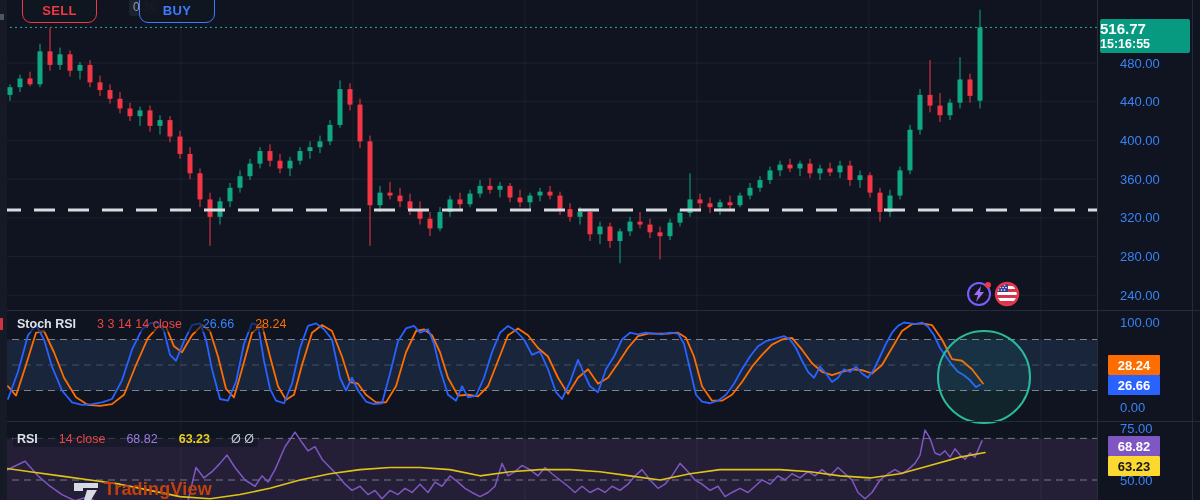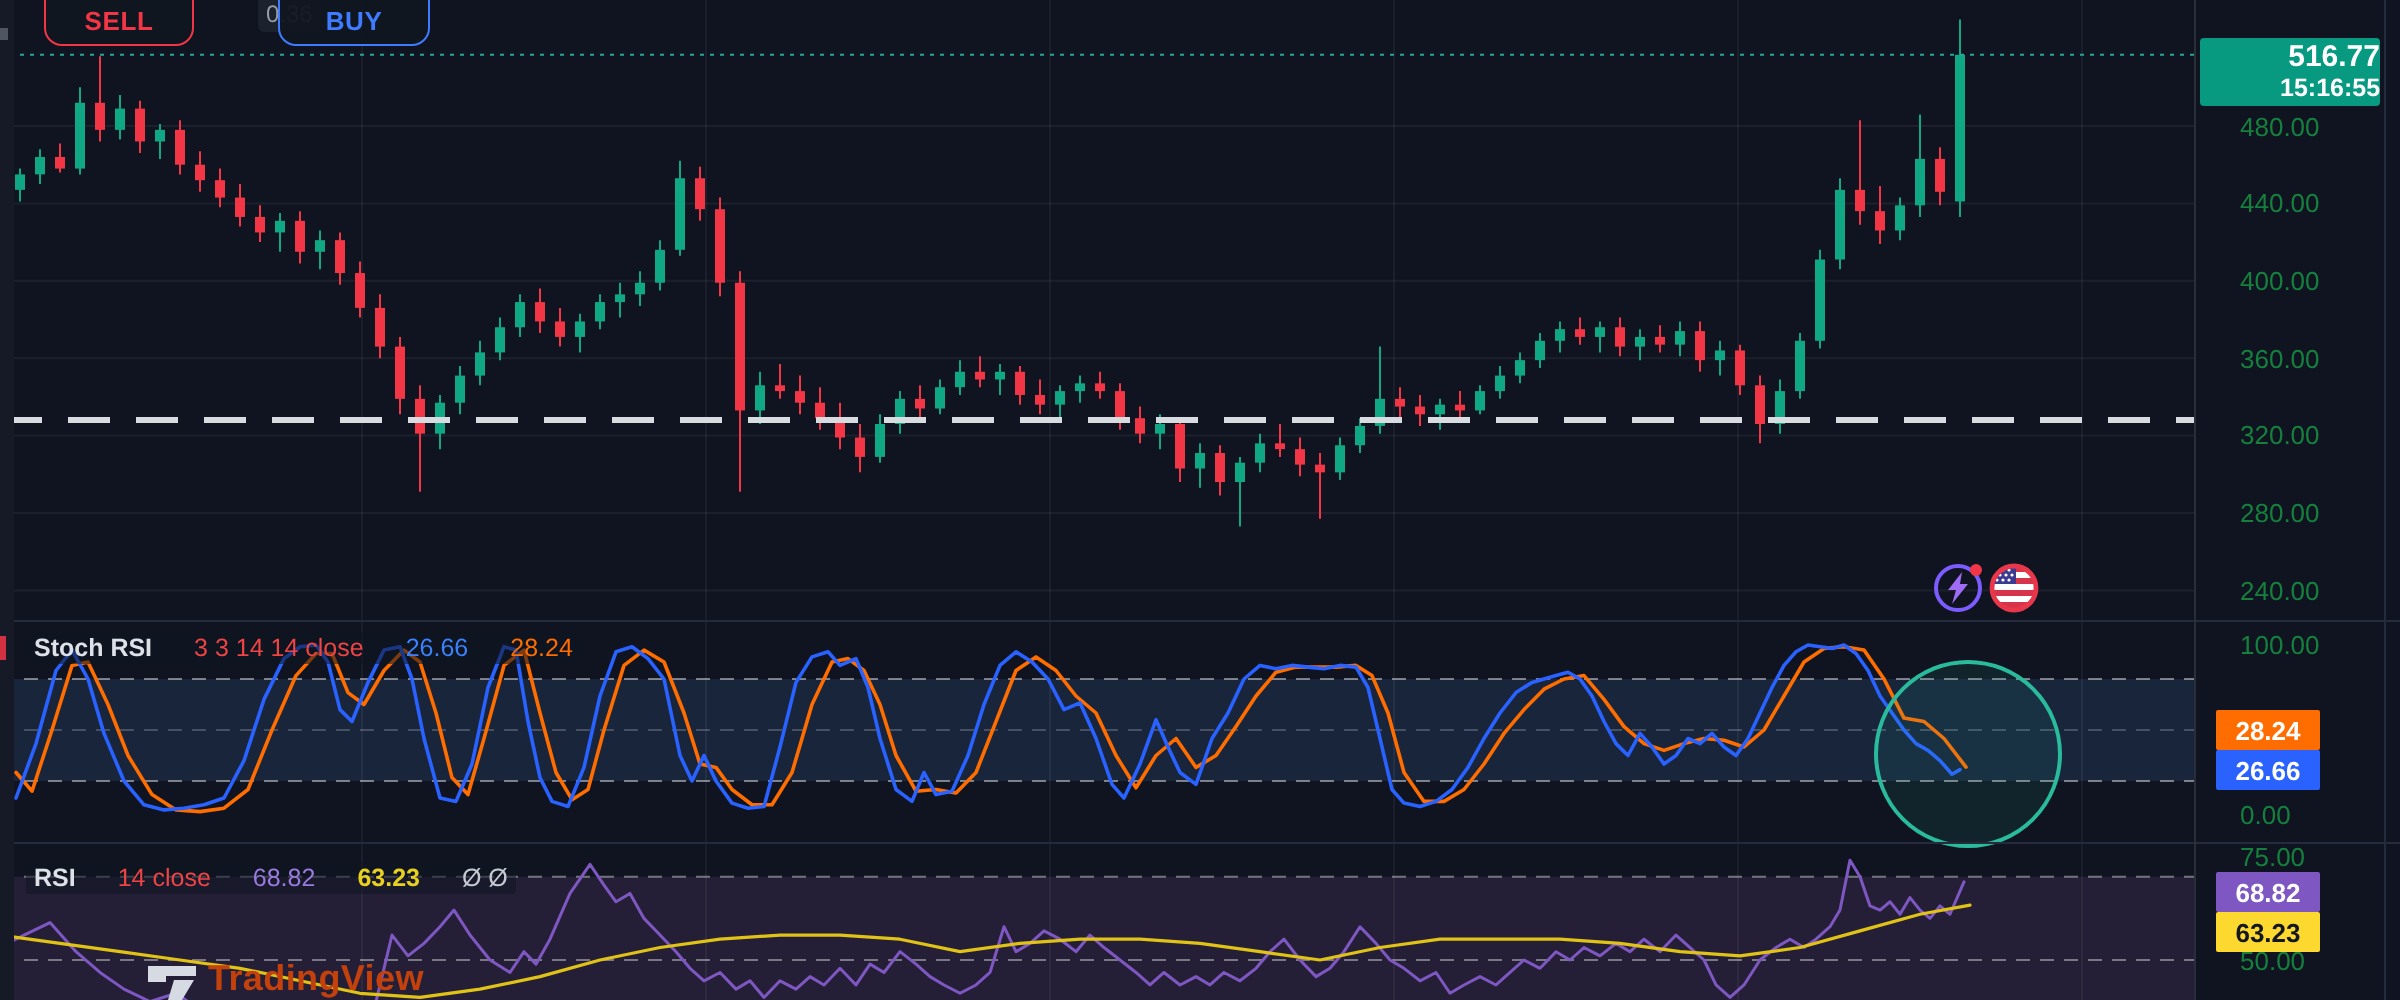--- a/index.html
+++ b/index.html
@@ -14,23 +14,23 @@
   .btn{position:absolute;top:-21px;height:44px;box-sizing:border-box;border:1px solid currentColor;
        border-radius:9px;background:rgba(17,22,33,.95);display:flex;flex-direction:column;
        justify-content:flex-end;align-items:center;padding-bottom:4px;}
   .btn .bl{font-size:13px;font-weight:bold;letter-spacing:.3px;}
   .sell{left:22px;width:75px;color:#f23645;}
   .buy{left:139px;width:76px;color:#3e7bff;}
   .spread{position:absolute;left:101px;top:0;font-size:12px;color:#969ba7;
        background:#1c212e;padding:0 4px 2px 4px;border-radius:0 0 3px 3px;margin-left:28px;}
   
   .axis{position:absolute;left:1097px;top:0;width:103px;height:500px;}
-  .axlbl{position:absolute;left:23px;font-size:13px;color:#15803d;white-space:nowrap;}
+  .axlbl{position:absolute;left:23px;font-size:13px;color:#3b82f6;white-space:nowrap;}
   .pbadge{position:absolute;left:3px;top:19px;width:90px;height:34px;background:#089981;border-radius:2px;
-      color:#fff;text-align:right;line-height:1.1;padding-top:2px;box-sizing:border-box;padding-left:40px;}
+      color:#fff;text-align:left;line-height:1.1;padding-top:2px;box-sizing:border-box;}
   .pbadge .p{font-size:15px;font-weight:bold;}
   .pbadge .t{font-size:12.5px;font-weight:bold;}
   .sbadge{position:absolute;left:11px;width:52px;height:20px;font-size:13px;font-weight:bold;color:#fff;
       display:flex;align-items:center;justify-content:center;border-radius:1px;}
   .bg-d{top:355px;background:#ff6d00;}
   .bg-k{top:375px;background:#2962ff;}
   .bg-r{top:436px;background:#7e57c2;}
   .bg-m{top:456px;background:#fdd930;color:#131722;}
   
   .irow{position:absolute;left:13px;display:flex;gap:21px;align-items:baseline;font-size:12.5px;

